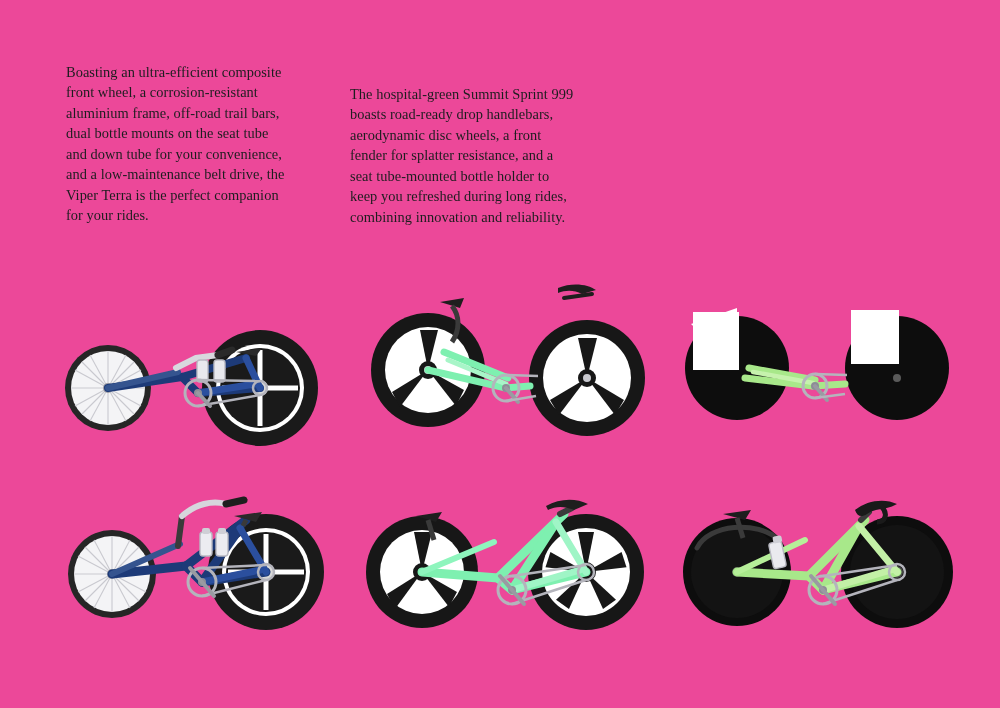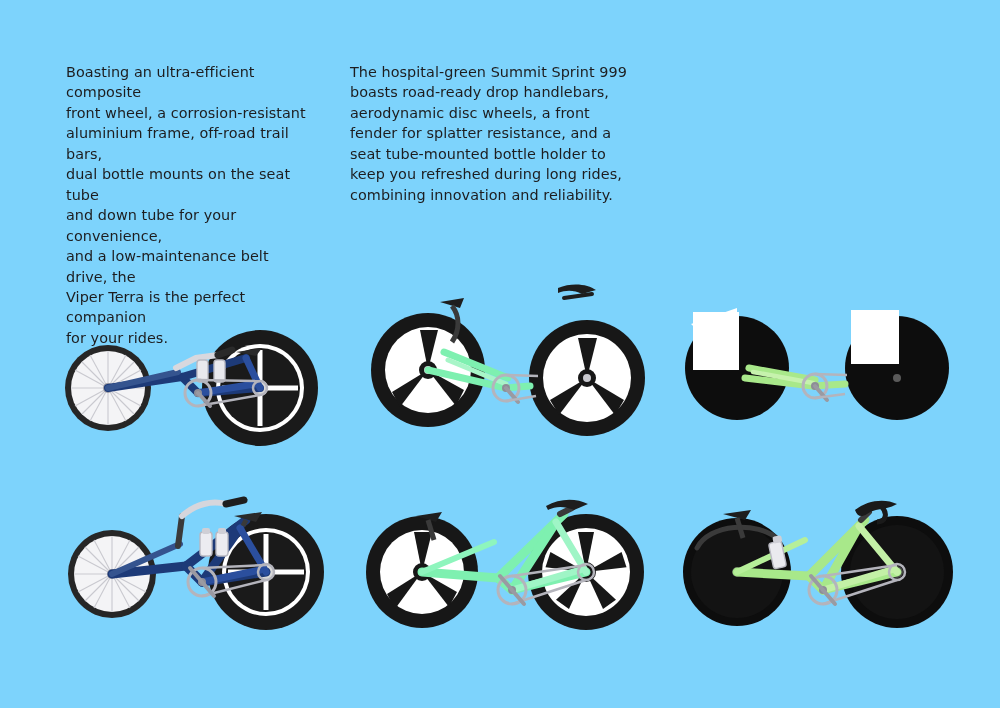--- a/index.html
+++ b/index.html
@@ -10,38 +10,39 @@
   body {
     width: 1000px;
     height: 708px;
     position: relative;
     font-family: "DejaVu Sans", sans-serif;
     overflow: hidden;
   }
   .page {
     position: absolute;
     inset: 0;
-    background: #7dd3fc;
+    background: #ec4899;
+    font-family: Liberation Serif, serif;
   }
   
   .descriptions {
     position: absolute;
     top: 62px;
     left: 0;
     width: 1000px;
     height: 170px;
     display: flex;
   }
   .desc-col {
     box-sizing: border-box;
     padding-right: 14px;
   }
   .desc-col.c0 { width: 320px; padding-left: 66px; }
   .desc-col.c1 { width: 315px; padding-left: 18px; padding-top: 20px;}
-  .desc-col.c2 { width: 330px; padding-left: 30px; }
+  .desc-col.c2 { width: 330px; padding-left: 30px; margin-top: 22px; }
   .desc-text {
     font-size: 14.4px;
     line-height: 1.42;
     color: #1d1d1f;
     white-space: pre-line;
     letter-spacing: 0.05px;
   }
   
   .bike-grid {
     position: absolute;

